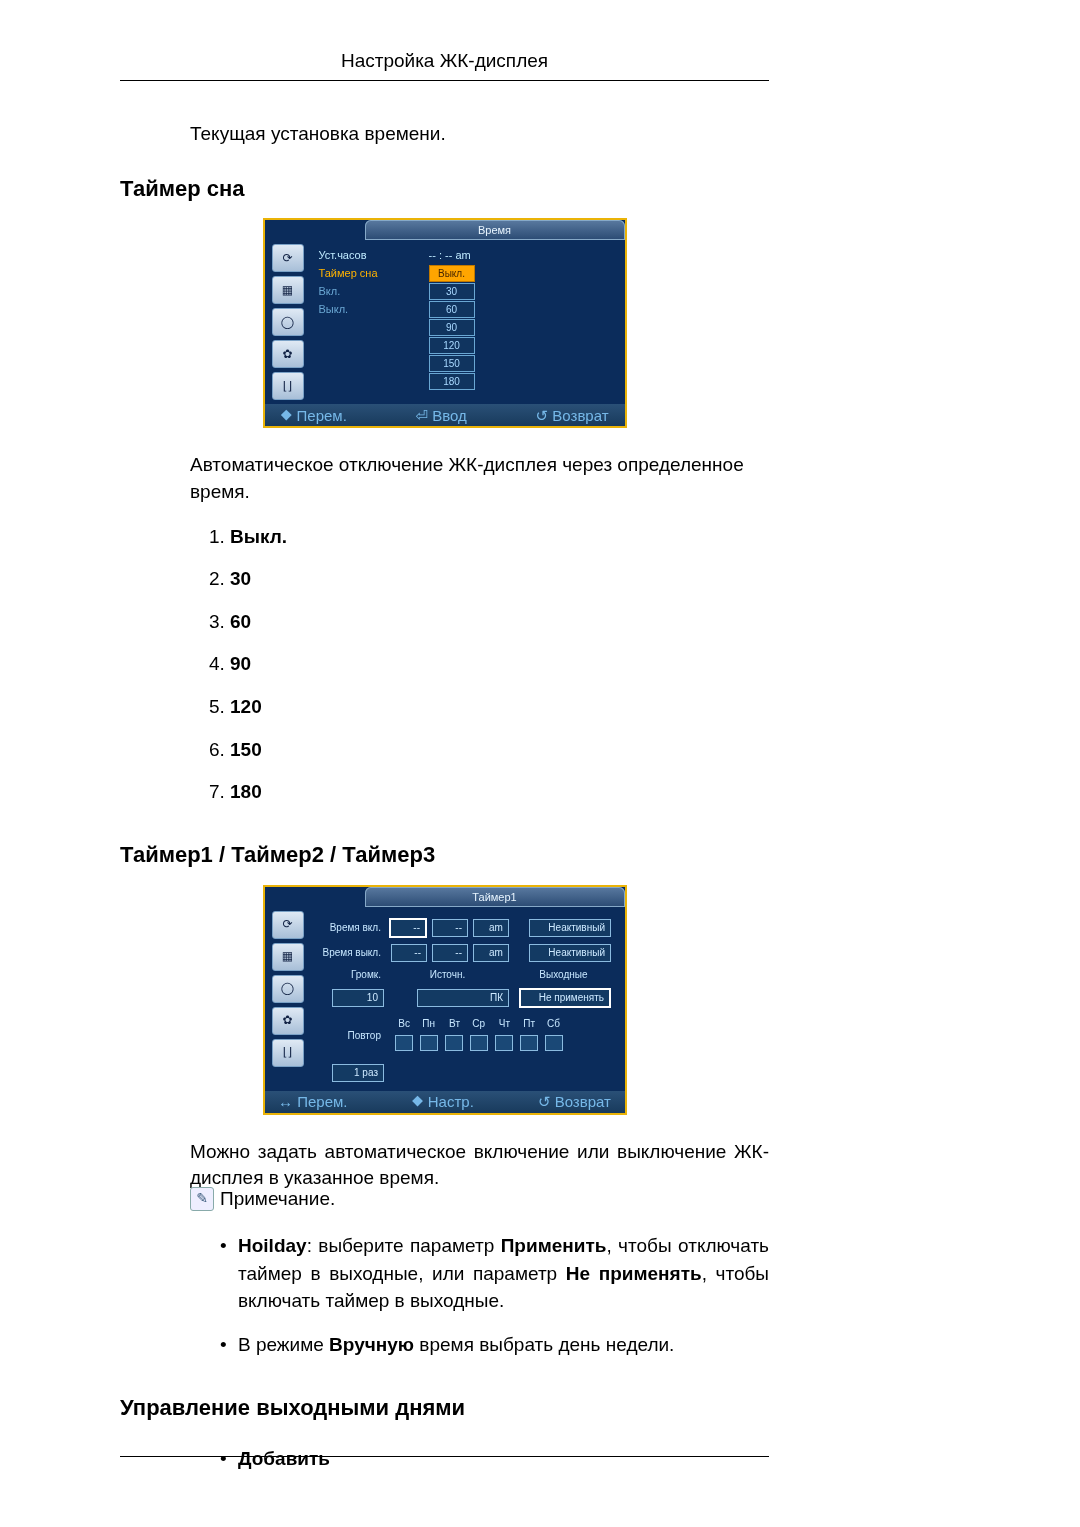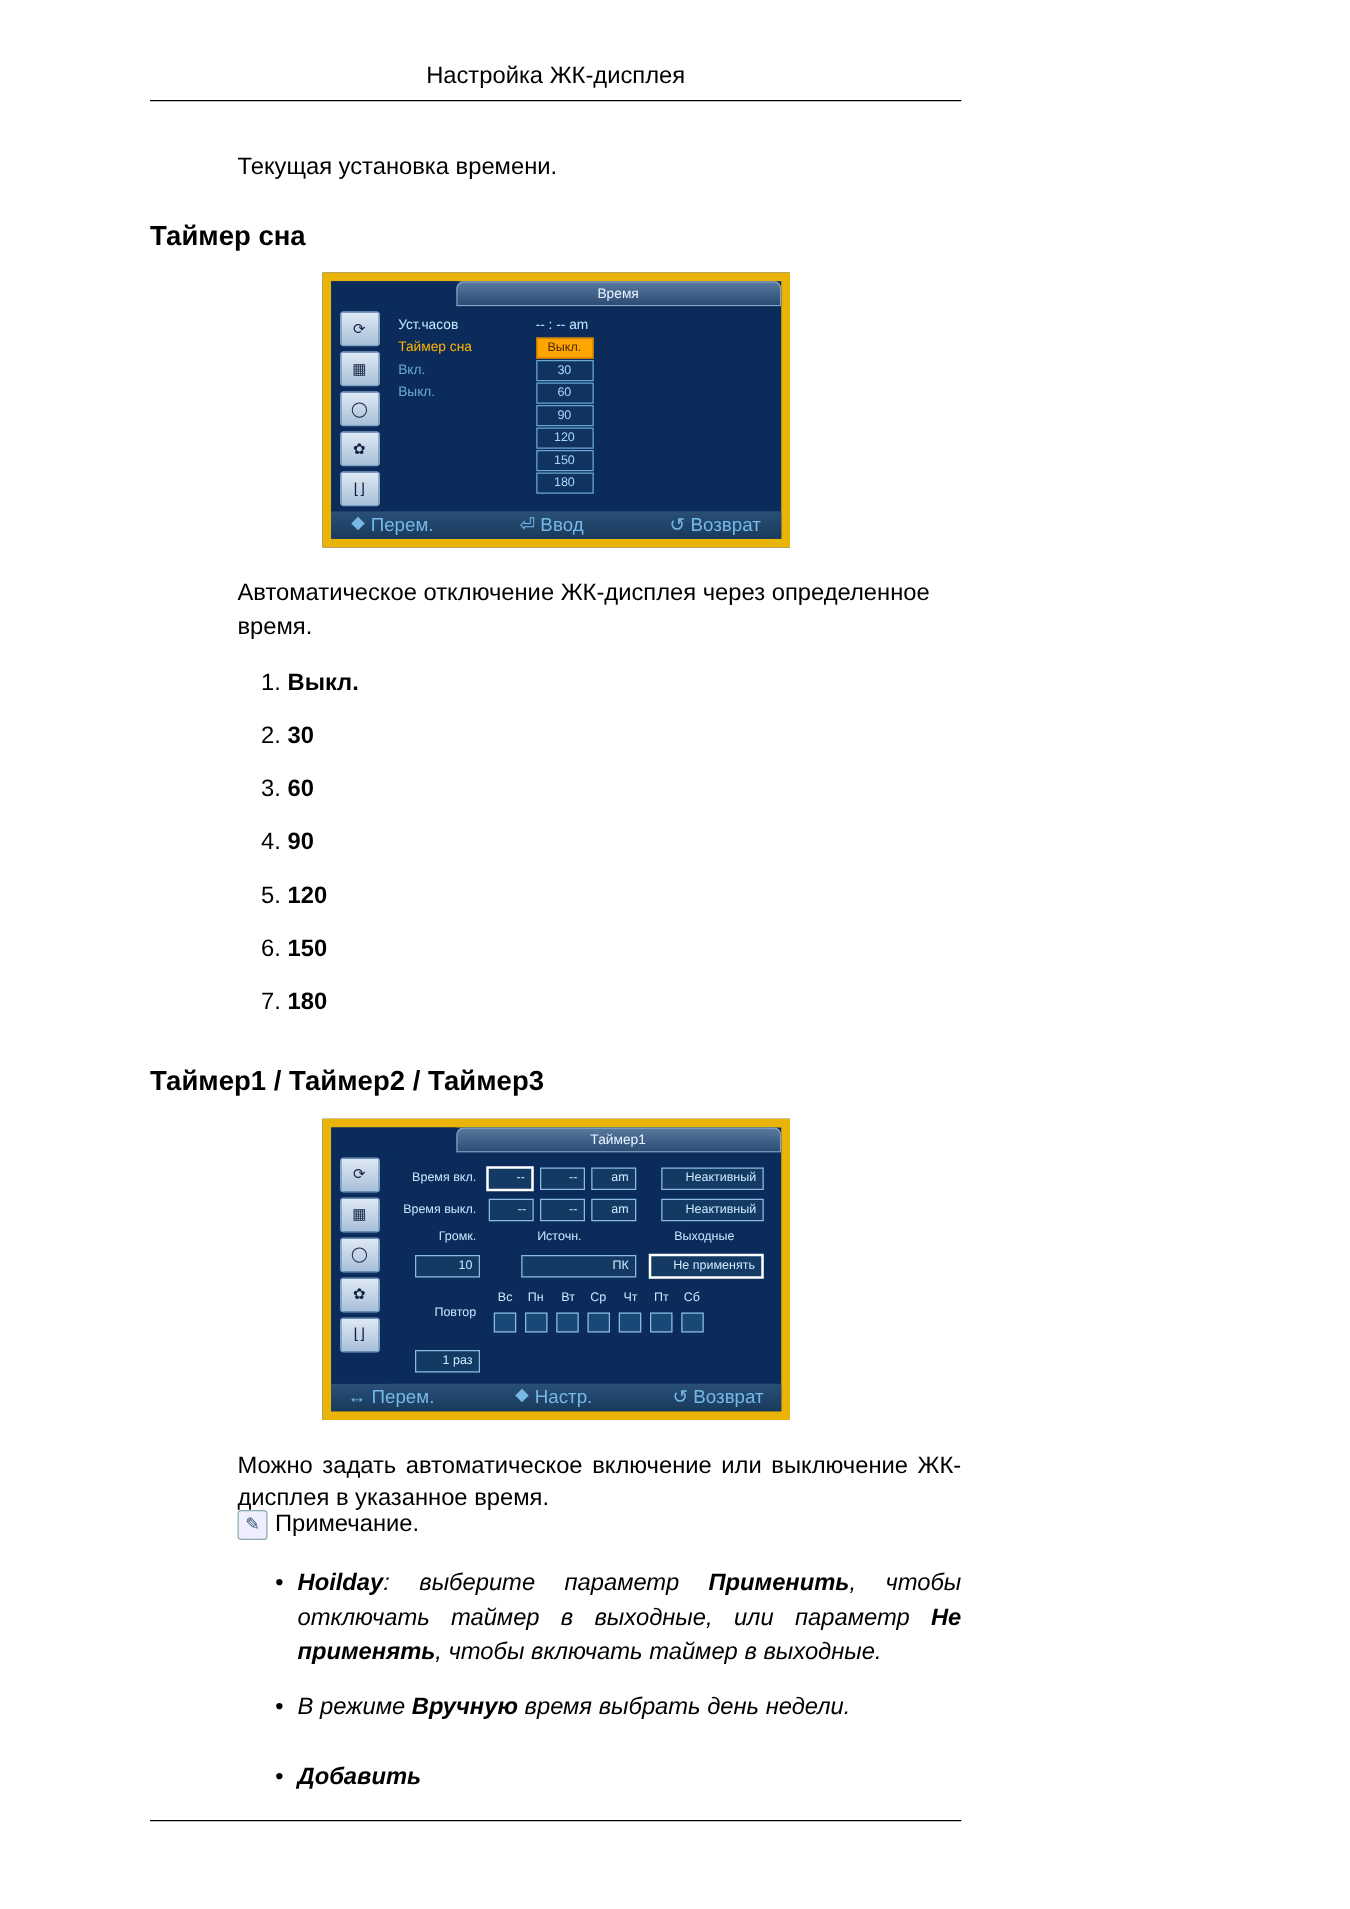--- a/index.html
+++ b/index.html
@@ -38,21 +38,21 @@
   .section-h {
     font-weight: bold;
     font-size: 22px;
     margin: 26px 0 14px 0;
   }
   
   .osd {
     width: 360px;
     margin: 6px auto 24px auto;
     background: #0b2c5b;
-    border: 7px solid #eab308;
+    border: 2px solid #eab308;
     font-size: 11px;
     color: #bfeaff;
   }
   .osd .titlebar {
     display: flex;
     height: 20px;
   }
   .osd .titlebar .spacer {
     flex: 0 0 100px;
     background: #0b2c5b;
@@ -174,21 +174,20 @@
     list-style: none;
     padding-left: 100px;
     margin: 12px 0;
   }
   ul.bul > li {
     position: relative;
     padding: 8px 0 8px 18px;
     font-size: 19px;
     line-height: 1.45;
     text-align: justify;
-    font-style: italic;
   }
   ul.bul > li::before {
     content: "•";
     position: absolute;
     left: 0;
     top: 8px;
   }
   .note-row {
     margin-left: 70px;
     display: flex;
@@ -388,20 +387,21 @@
 
     <ul class="bul">
       <li>
         <span class="bold">Hoilday</span><span>: выберите параметр </span><span class="bold">Применить</span><span>, чтобы отключать таймер в выходные, или параметр </span><span class="bold">Не применять</span><span>, чтобы включать таймер в выходные.</span>
       </li>
       <li>
         <span>В режиме </span><span class="bold">Вручную</span><span> время выбрать день недели.</span>
       </li>
     </ul>
 
+    <div class="section-h">Управление выходными днями</div>
     <ul class="bul">
       <li><span class="bold">Добавить</span></li>
     </ul>
 
   </div>
 
   <div class="footer-line"></div>
 </div>
 
 </body></html>

